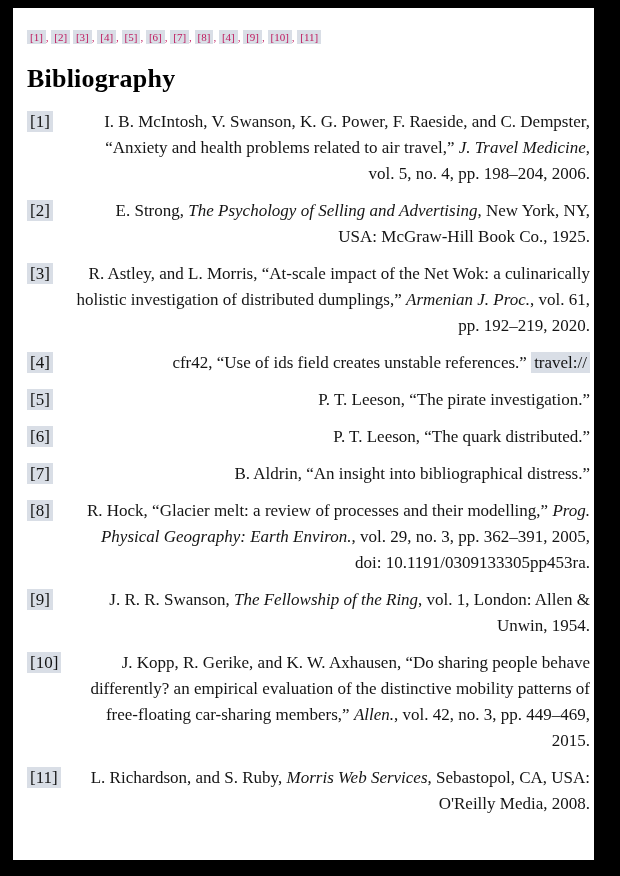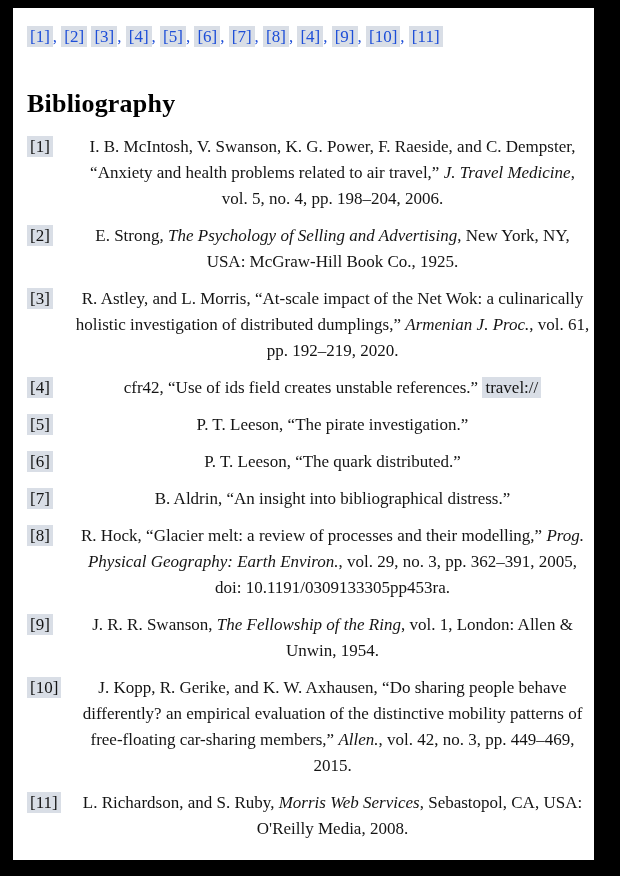--- a/index.html
+++ b/index.html
@@ -19,50 +19,50 @@
     left: 13px;
     top: 8px;
     width: 581px;
     height: 852px;
     background: #ffffff;
     box-sizing: border-box;
     padding: 18px 4px 0 14px;
     overflow: hidden;
   }
   .cite-line {
-    font-size: 17px;
+    font-size: 11px;
     line-height: 22px;
-    color: #1d4ed8;
+    color: #be185d;
     padding-right: 10px;
   }
   .cite {
     background: #d9dee6;
     padding: 1px 3px;
   }
   h1.bib-heading {
     font-size: 26px;
     line-height: 30px;
     font-weight: bold;
     color: #000000;
-    margin: 41px 0 15px 0;
+    margin: 16px 0 15px 0;
     letter-spacing: 0.2px;
   }
   .ref {
     display: flex;
     margin-bottom: 11px;
     font-size: 17px;
     line-height: 26px;
   }
   .ref-label {
     flex: 0 0 48px;
     width: 48px;
   }
   .ref-text {
     flex: 1 1 auto;
-    text-align: center;
+    text-align: right;
   }
   .it {
     font-style: italic;
   }
 </style>
 </head>
 <body>
 
 <div class="page">
   <div class="cite-line"><span class="cite">[1]</span>, <span class="cite">[2]</span> <span class="cite">[3]</span>, <span class="cite">[4]</span>, <span class="cite">[5]</span>, <span class="cite">[6]</span>, <span class="cite">[7]</span>, <span class="cite">[8]</span>, <span class="cite">[4]</span>, <span class="cite">[9]</span>, <span class="cite">[10]</span>, <span class="cite">[11]</span></div>

